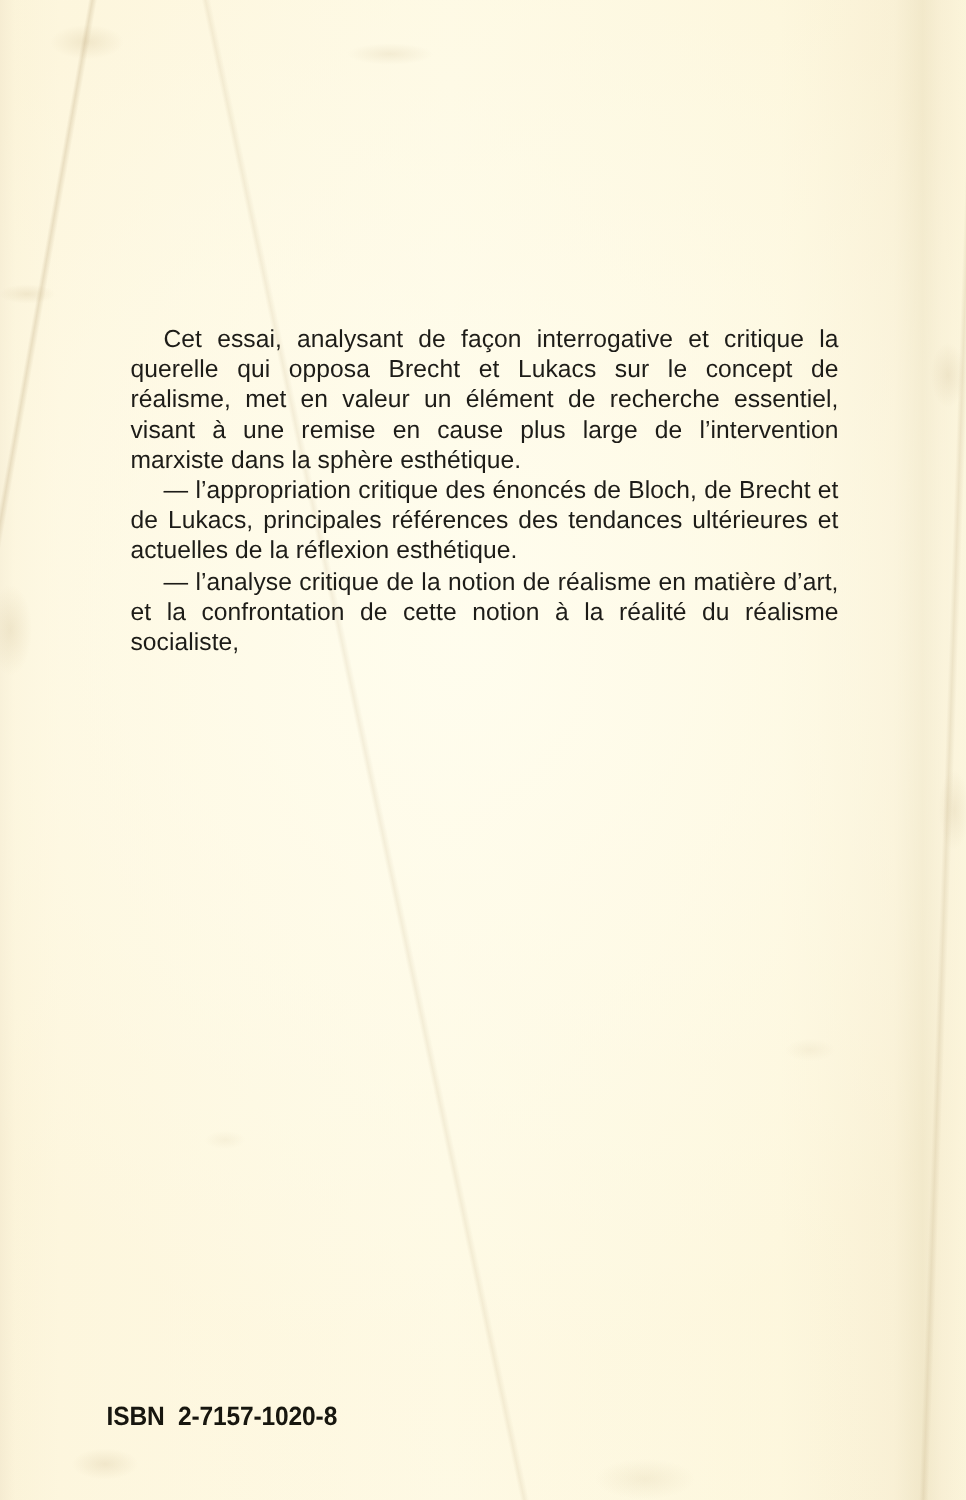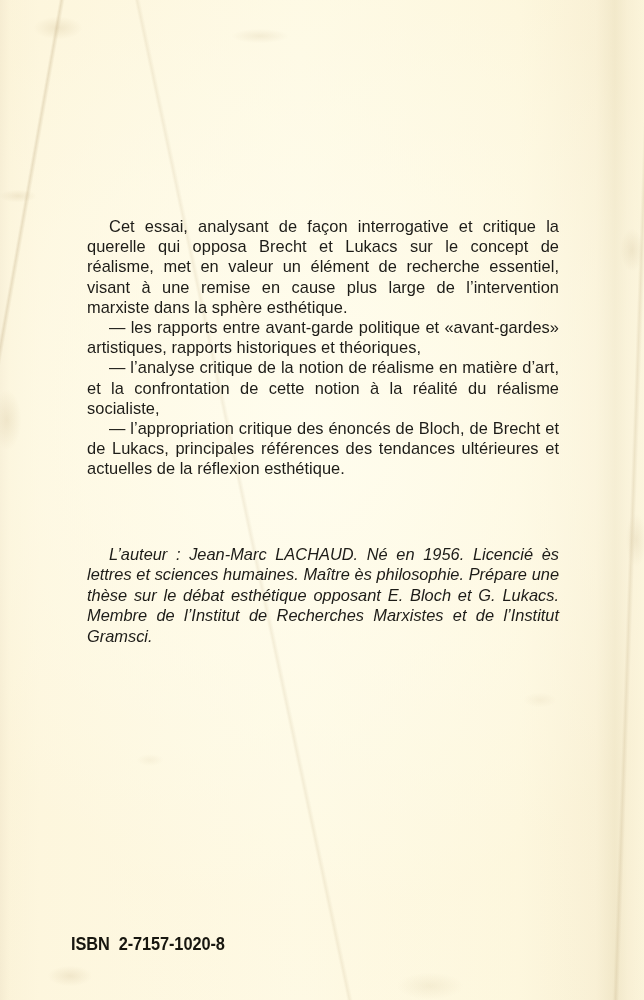--- a/index.html
+++ b/index.html
@@ -119,22 +119,20 @@
     white-space: pre;
   }
 </style>
 </head>
 <body>
 
 <div id="cover">
 
   <div id="blurb">
     <p class="body-text indent">Cet essai, analysant de façon interrogative et critique la querelle qui opposa Brecht et Lukacs sur le concept de réalisme, met en valeur un élément de recherche essentiel, visant à une remise en cause plus large de l’intervention marxiste dans la sphère esthétique.</p>
-    <p class="body-text dash">— les rapports entre avant-garde politique et «avant-gardes» artistiques, rapports historiques et théoriques,</p>
+    <p class="body-text dash">— l’appropriation critique des énoncés de Bloch, de Brecht et de Lukacs, principales références des tendances ultérieures et actuelles de la réflexion esthétique.</p>
     <p class="body-text dash">— l’analyse critique de la notion de réalisme en matière d’art, et la confrontation de cette notion à la réalité du réalisme socialiste,</p>
-    <p class="body-text dash">— l’appropriation critique des énoncés de Bloch, de Brecht et de Lukacs, principales références des tendances ultérieures et actuelles de la réflexion esthétique.</p>
   </div>
 
-  <p id="author-note">L’auteur : Jean-Marc LACHAUD. Né en 1956. Licencié ès lettres et sciences humaines. Maître ès philosophie. Prépare une thèse sur le débat esthétique opposant E. Bloch et G. Lukacs. Membre de l’Institut de Recherches Marxistes et de l’Institut Gramsci.</p>
 
   <div id="isbn">ISBN  2-7157-1020-8</div>
 
 </div>
 
 </body></html>

